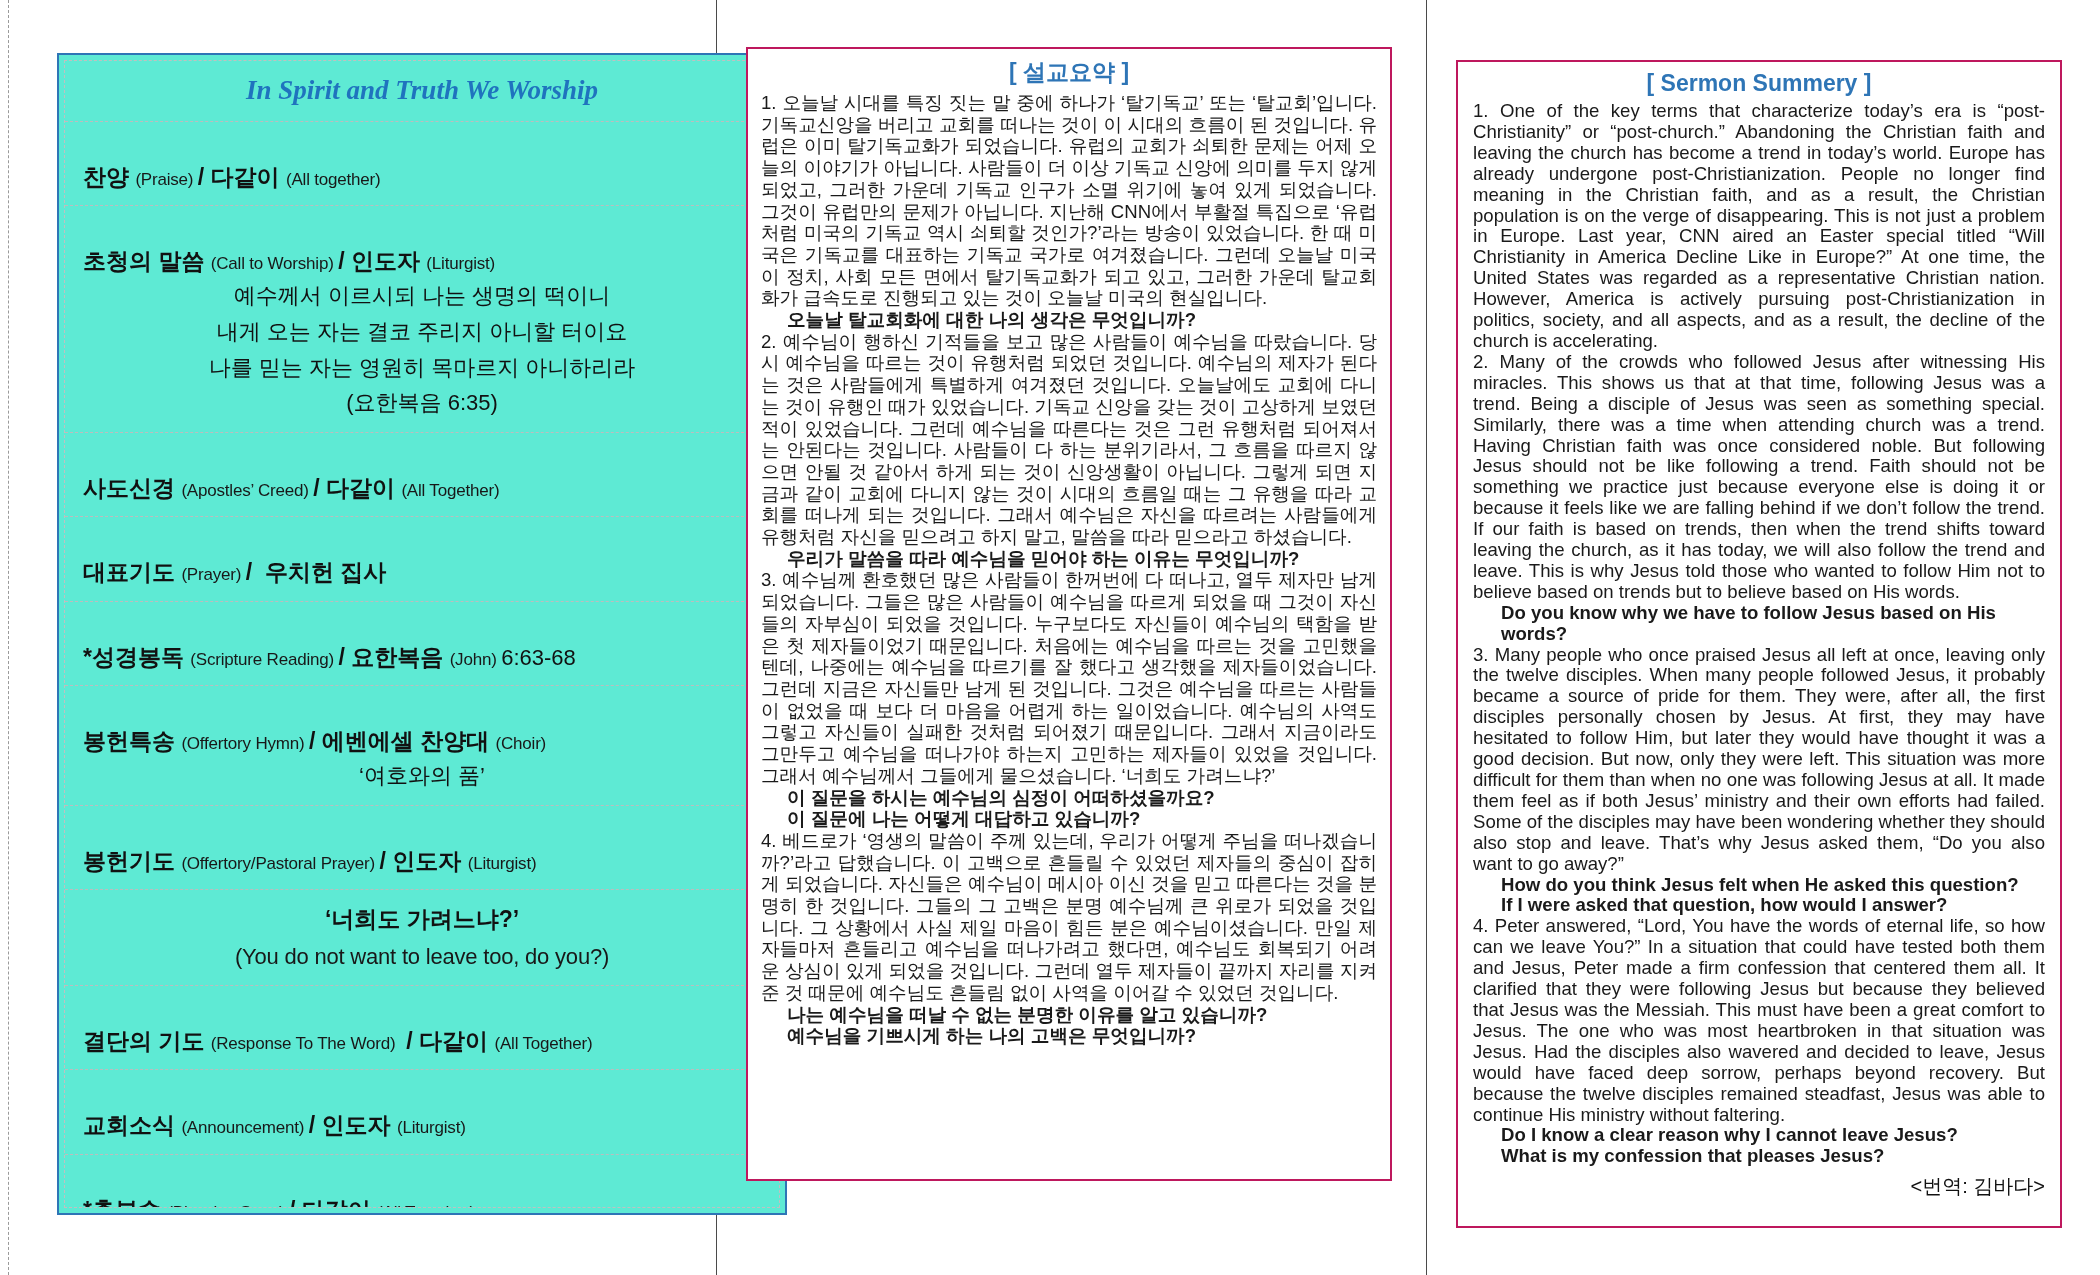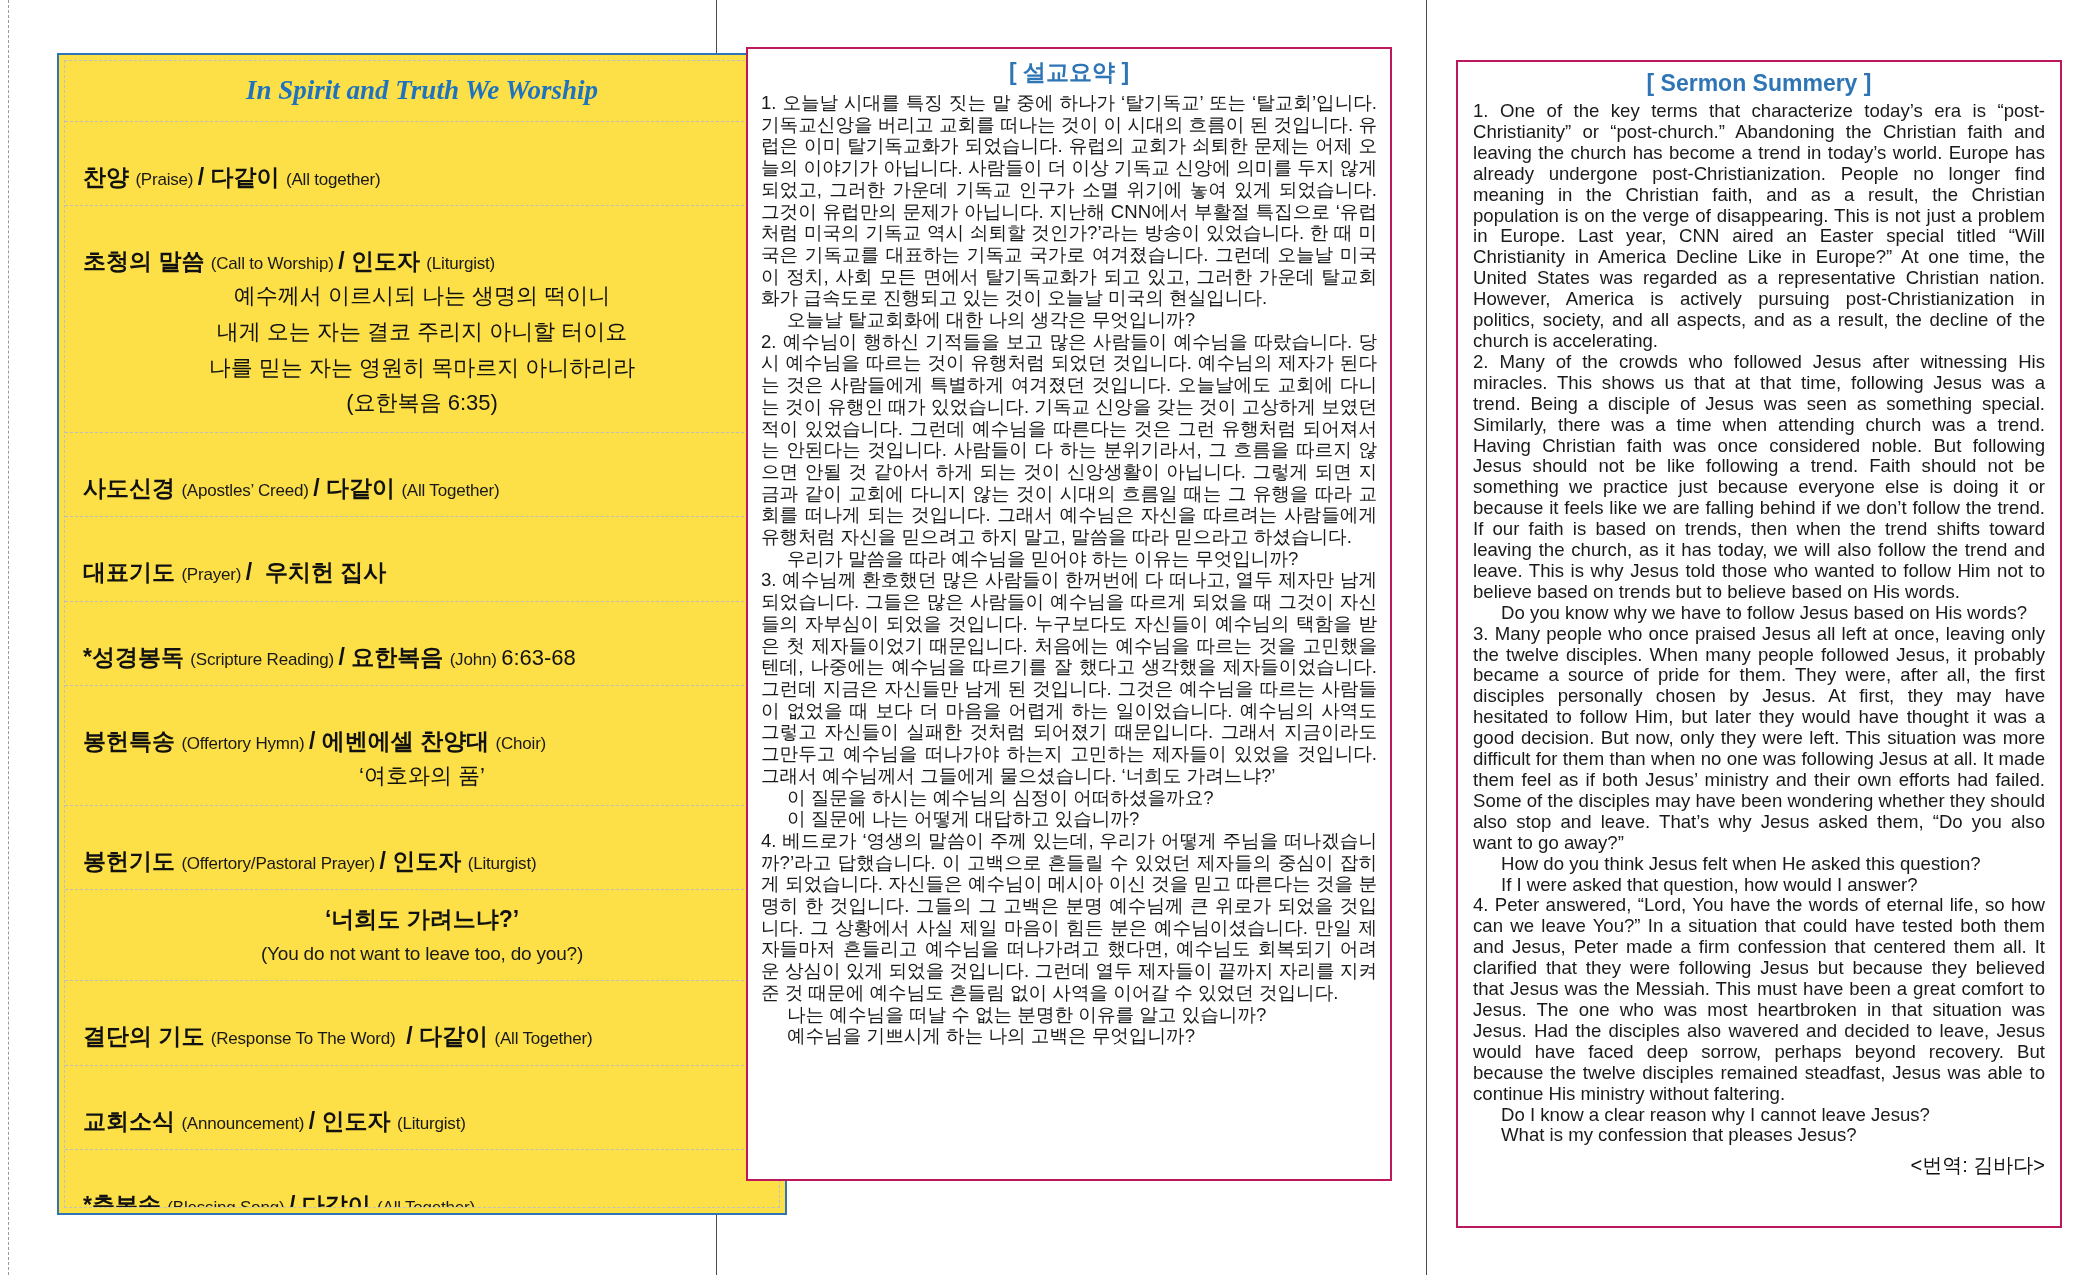--- a/index.html
+++ b/index.html
@@ -9,55 +9,55 @@
     font-family:"Liberation Sans", sans-serif;
   }
   .vline { position:absolute; top:0; bottom:0; width:0; }
   .left-dash { left:8px;  border-left:1px dashed #9a9a9a; }
   .div1 { left:716px;  border-left:1px solid #4a4a4a; }
   .div2 { left:1426px; border-left:1px solid #4a4a4a; }
 
   
   .worship-box {
     position:absolute; left:57px; top:53px; width:730px; height:1162px;
-    border:2px solid #2E75B6; box-sizing:border-box; background:#fde047;
+    border:2px solid #2E75B6; box-sizing:border-box; background:#5eead4;
   }
   .worship-inner {
     position:absolute; inset:5px; border:1px dashed #c0c0c0;
     display:flex; flex-direction:column; overflow:hidden;
   }
   .w-row { border-bottom:1px dashed #bdbdbd; padding:11px 18px; }
   .w-row.header { padding:8px 10px; }
   .w-row.filler { flex:1; border-bottom:none; }
   .w-line { white-space:pre-wrap; line-height:1.45; }
   .w-line.al { text-align:left;margin-top:28px; }
   .w-line.ac { text-align:center; line-height:1.62; }
   .s-title {
     font-family:"Liberation Serif", serif; font-style:italic; font-weight:bold;
     font-size:27px; color:#1F73BE;
   }
   .s-kb { font-weight:bold; font-size:23px; color:#111; }
   .s-kr { font-weight:normal; font-size:22px; color:#111; }
   .s-en { font-size:17px; letter-spacing:-0.2px; color:#181818; }
-  .s-en2 { font-size:19px; letter-spacing:-0.2px; color:#181818; }
+  .s-en2 { font-size:22px; letter-spacing:-0.2px; color:#181818; }
 
   
   .sermon-box {
     position:absolute; box-sizing:border-box; background:#fff;
     border:2px solid #be185d; overflow:hidden;
   }
   .sermon-ko { left:746px; top:47px; width:646px; height:1134px; padding:6px 13px 8px; }
   .sermon-en { left:1456px; top:60px; width:606px; height:1168px; padding:6px 15px 8px; }
   .panel-title {
     text-align:center; font-weight:bold; font-size:23px; color:#2E75B6;
     margin:2px 0 4px;
   }
   .sermon-ko .blk { font-size:18.6px; line-height:21.7px; text-align:justify; word-break:break-all; }
   .sermon-en .blk { font-size:18.6px; line-height:20.9px; text-align:justify; }
-  .blk.q { font-weight:normal; text-align:left !important; word-break:normal; }
+  .blk.q { font-weight:bold; text-align:left !important; word-break:normal; }
   .sermon-ko .blk.q { padding-left:26px; }
   .sermon-en .blk.q { padding-left:28px; }
   .translator { text-align:right; font-size:20px; margin-top:6px; color:#111; }
 </style>
 </head>
 <body>
 
 <div class="vline left-dash"></div>
 <div class="vline div1"></div>
 <div class="vline div2"></div>

